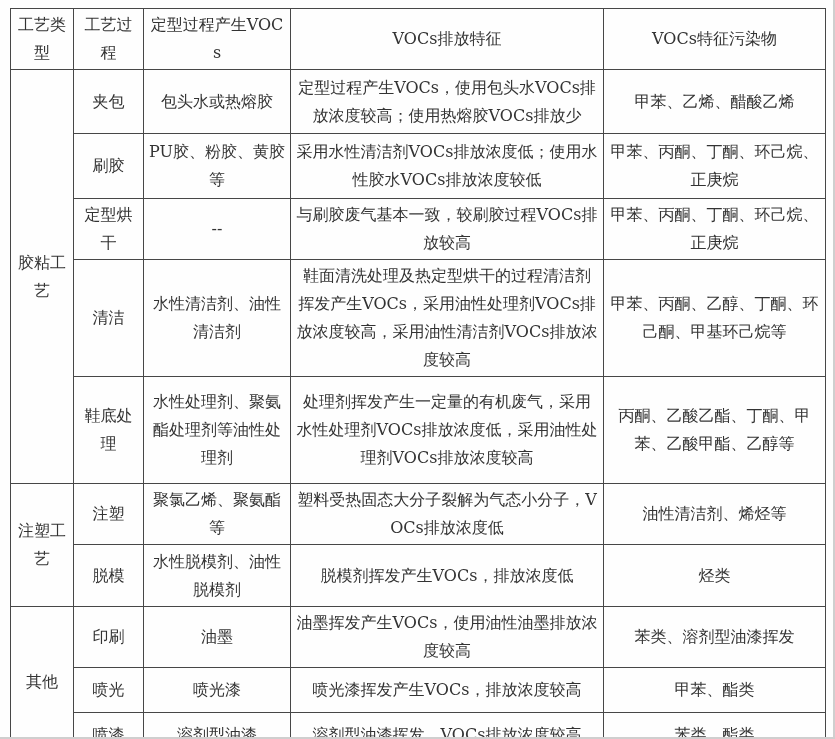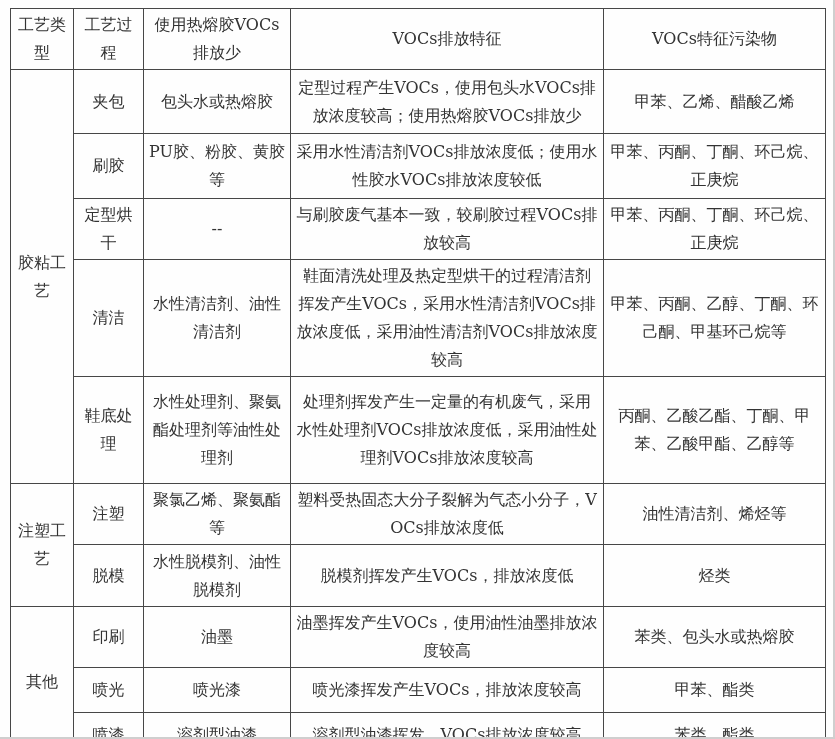--- a/index.html
+++ b/index.html
@@ -55,21 +55,21 @@
       <col class="c1">
         <col class="c2">
         <col class="c3">
         <col class="c4">
         <col class="c5">
     </colgroup>
     <tbody>
       <tr style="height:59px">
         <th>工艺类型</th>
         <th>工艺过程</th>
-        <th>使用热熔胶VOCs排放少</th>
+        <th>定型过程产生VOCs</th>
         <th>VOCs排放特征</th>
         <th>VOCs特征污染物</th>
       </tr>
 
       <tr style="height:64px">
         <td rowspan="5">胶粘工艺</td>
         <td>夹包</td>
         <td>包头水或热熔胶</td>
         <td>定型过程产生VOCs，使用包头水VOCs排放浓度较高；使用热熔胶VOCs排放少</td>
         <td>甲苯、乙烯、醋酸乙烯</td>
@@ -82,21 +82,21 @@
       </tr>
       <tr style="height:61px">
         <td>定型烘干</td>
         <td>--</td>
         <td>与刷胶废气基本一致，较刷胶过程VOCs排放较高</td>
         <td>甲苯、丙酮、丁酮、环己烷、正庚烷</td>
       </tr>
       <tr style="height:115px">
         <td>清洁</td>
         <td>水性清洁剂、油性清洁剂</td>
-        <td>鞋面清洗处理及热定型烘干的过程清洁剂挥发产生VOCs，采用水性清洁剂VOCs排放浓度低，采用油性清洁剂VOCs排放浓度较高</td>
+        <td>鞋面清洗处理及热定型烘干的过程清洁剂挥发产生VOCs，采用油性处理剂VOCs排放浓度较高，采用油性清洁剂VOCs排放浓度较高</td>
         <td>甲苯、丙酮、乙醇、丁酮、环己酮、甲基环己烷等</td>
       </tr>
       <tr style="height:107px">
         <td>鞋底处理</td>
         <td>水性处理剂、聚氨酯处理剂等油性处理剂</td>
         <td>处理剂挥发产生一定量的有机废气，采用水性处理剂VOCs排放浓度低，采用油性处理剂VOCs排放浓度较高</td>
         <td>丙酮、乙酸乙酯、丁酮、甲苯、乙酸甲酯、乙醇等</td>
       </tr>
 
       <tr style="height:58px">
@@ -111,21 +111,21 @@
         <td>水性脱模剂、油性脱模剂</td>
         <td>脱模剂挥发产生VOCs，排放浓度低</td>
         <td>烃类</td>
       </tr>
 
       <tr style="height:58px">
         <td rowspan="3">其他</td>
         <td>印刷</td>
         <td>油墨</td>
         <td>油墨挥发产生VOCs，使用油性油墨排放浓度较高</td>
-        <td>苯类、包头水或热熔胶</td>
+        <td>苯类、溶剂型油漆挥发</td>
       </tr>
       <tr style="height:45px">
         <td>喷光</td>
         <td>喷光漆</td>
         <td>喷光漆挥发产生VOCs，排放浓度较高</td>
         <td>甲苯、酯类</td>
       </tr>
       <tr style="height:45px">
         <td>喷漆</td>
         <td>溶剂型油漆</td>

